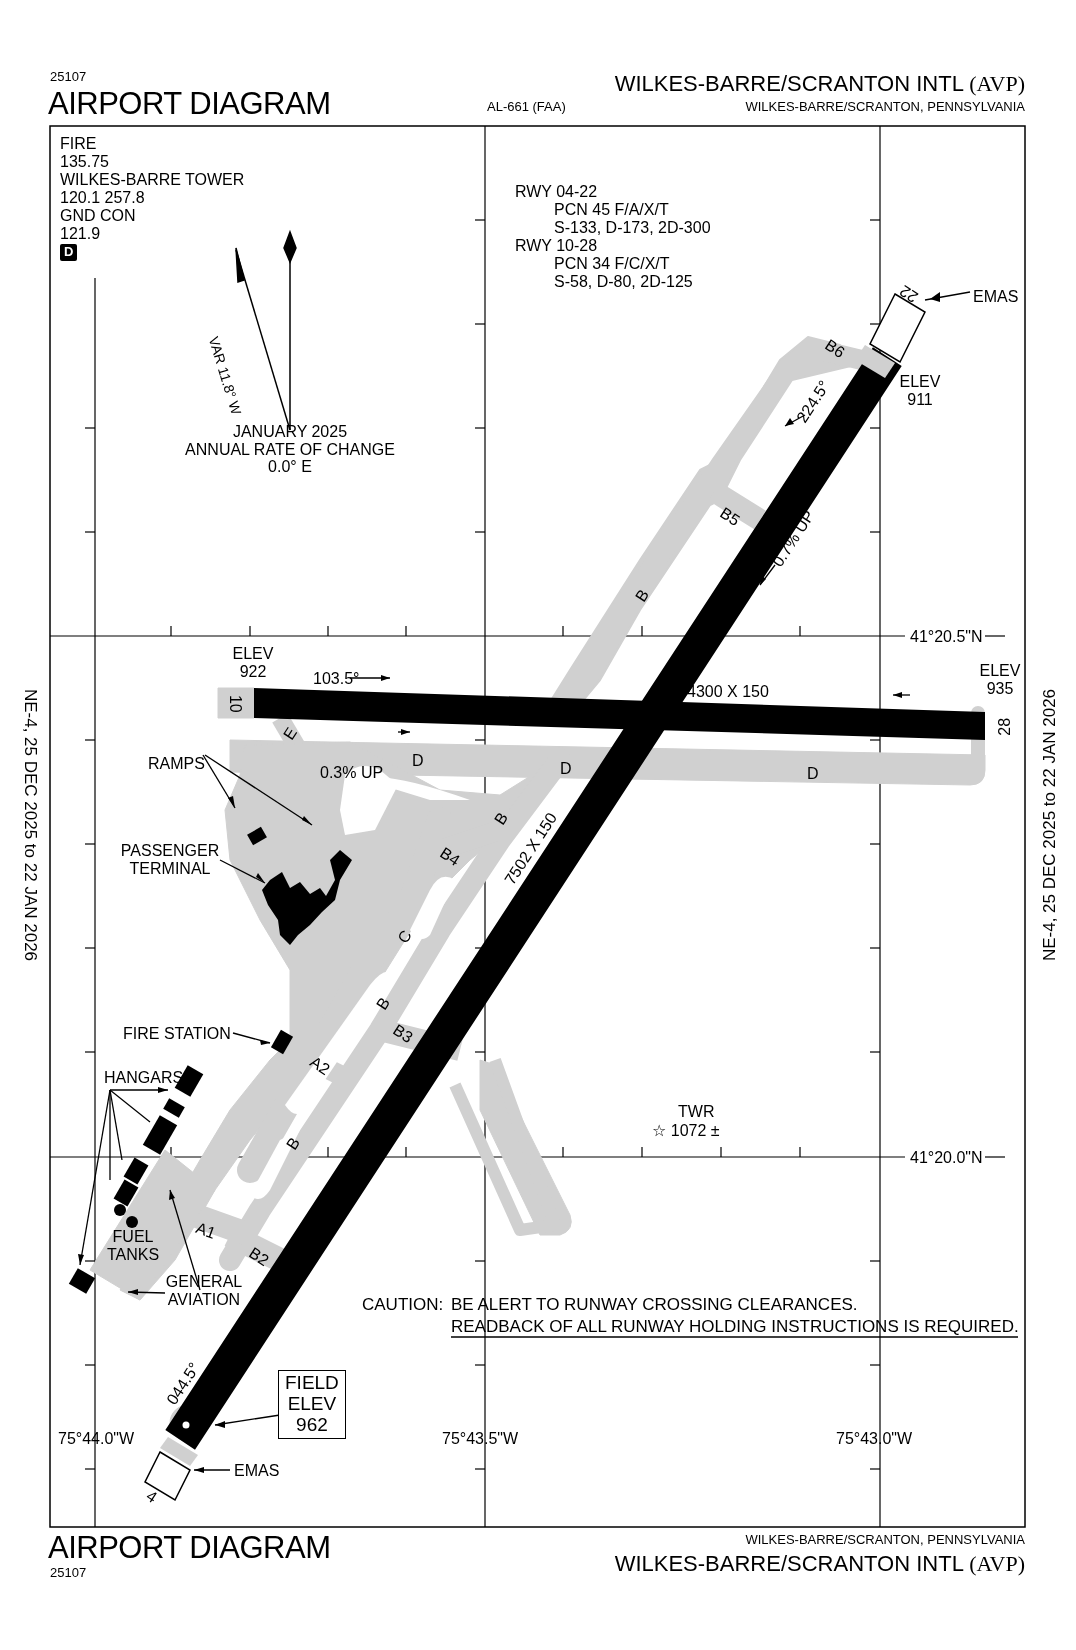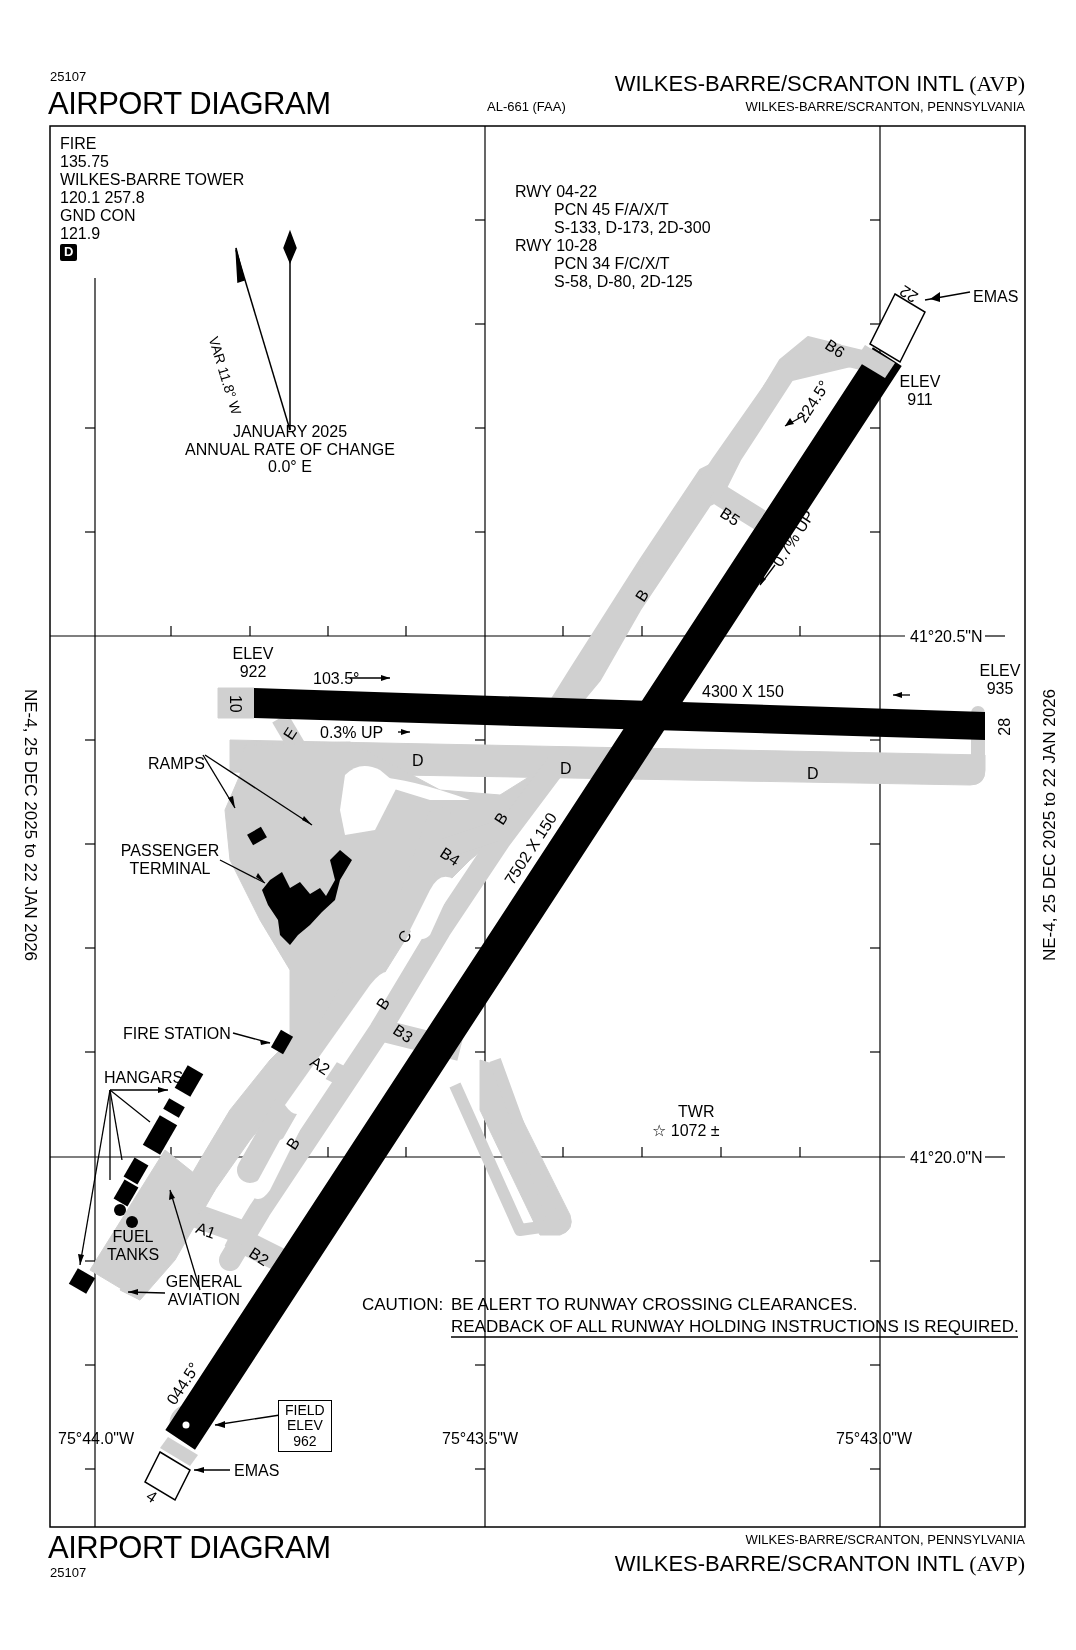--- a/index.html
+++ b/index.html
@@ -8,21 +8,21 @@
   .abs { position:absolute; white-space:nowrap; line-height:1; }
   .t-sm { font-size:13px; }
   .t-lg { font-size:31px; font-weight:normal; letter-spacing:-0.5px; }
   .t-name { font-size:22px; }
   .t-serif { font-family:"Liberation Serif", "DejaVu Serif", serif; }
   #map { position:absolute; left:0; top:0; }
   .lbl { position:absolute; font-size:16px; white-space:nowrap; line-height:1.1; }
   .ctr { text-align:center; }
   .dbox { display:inline-block; background:#000; color:#fff; font-weight:bold;
           font-size:13px; padding:1px 4px; border-radius:2px; }
-  .fieldbox { border:1.5px solid #000; padding:2px 6px; text-align:center; font-size:14px; line-height:1.1; background:#fff;margin-top:30px; }
+  .fieldbox { border:1.5px solid #000; padding:2px 6px; text-align:center; font-size:19px; line-height:1.1; background:#fff; }
   .side { position:absolute; font-size:17px; white-space:nowrap; }
 </style>
 </head>
 <body>
 
 <svg id="map" width="1076" height="1650" viewBox="0 0 1076 1650">
 
   <rect x="50" y="126" width="975" height="1401" fill="none" stroke="#000" stroke-width="1.5"></rect>
 
   <g stroke="#000" stroke-width="1.2">
@@ -262,23 +262,23 @@
 </div>
 <div class="lbl" style="left:790px;top:393px;transform:rotate(-57deg);">224.5°</div>
 <div class="lbl" style="left:762px;top:530px;transform:rotate(-57deg);">0.7% UP</div>
 
 <div class="lbl ctr" style="left:230px;top:645px;width:46px;">
   <div>ELEV</div>
   <div>922</div>
 </div>
 <div class="lbl" style="left:313px;top:670px;">103.5°</div>
 <div class="lbl" style="left:226px;top:695px;transform:rotate(90deg);">10</div>
-<div class="lbl" style="left:320px;top:724px;">0.3% UP</div>
-
-<div class="lbl" style="left:702px;top:683px;">4300 X 150</div>
+<div class="lbl" style="left:320px;top:764px;">0.3% UP</div>
+
+<div class="lbl" style="left:687px;top:683px;">4300 X 150</div>
 <div class="lbl" style="left:917px;top:724px;">283.5°</div>
 <div class="lbl ctr" style="left:977px;top:662px;width:46px;">
   <div>ELEV</div>
   <div>935</div>
 </div>
 <div class="lbl" style="left:996px;top:718px;transform:rotate(-90deg);">28</div>
 
 <div class="lbl" style="left:490px;top:840px;transform:rotate(-57deg);">7502 X 150</div>
 <div class="lbl" style="left:160px;top:1375px;transform:rotate(-57deg);">044.5°</div>
 <div class="lbl" style="left:147px;top:1488px;transform:rotate(33deg);">4</div>

